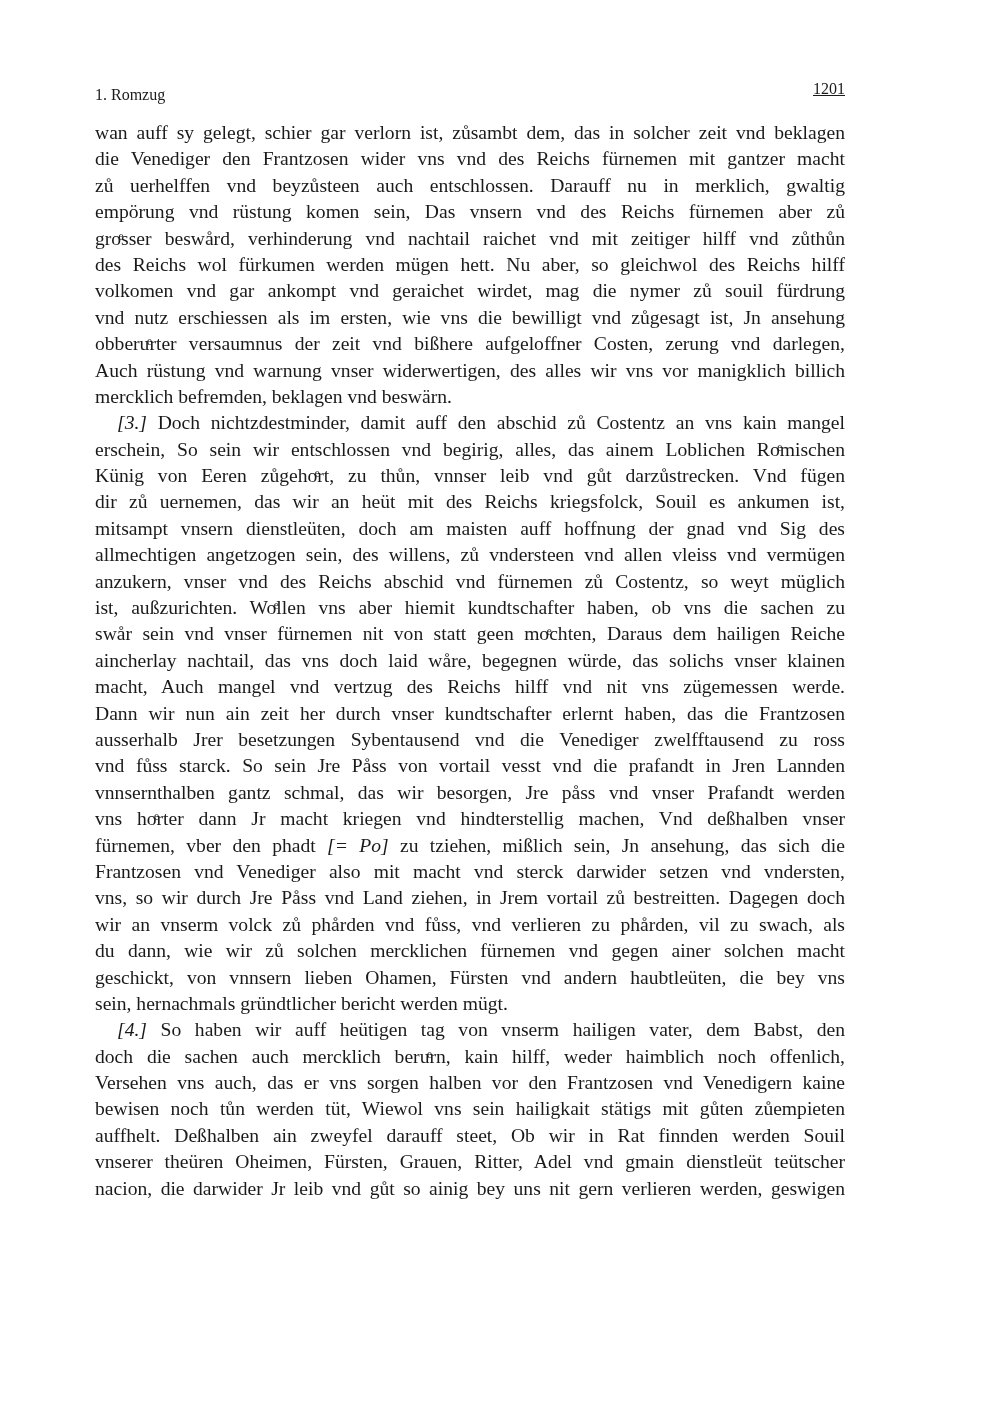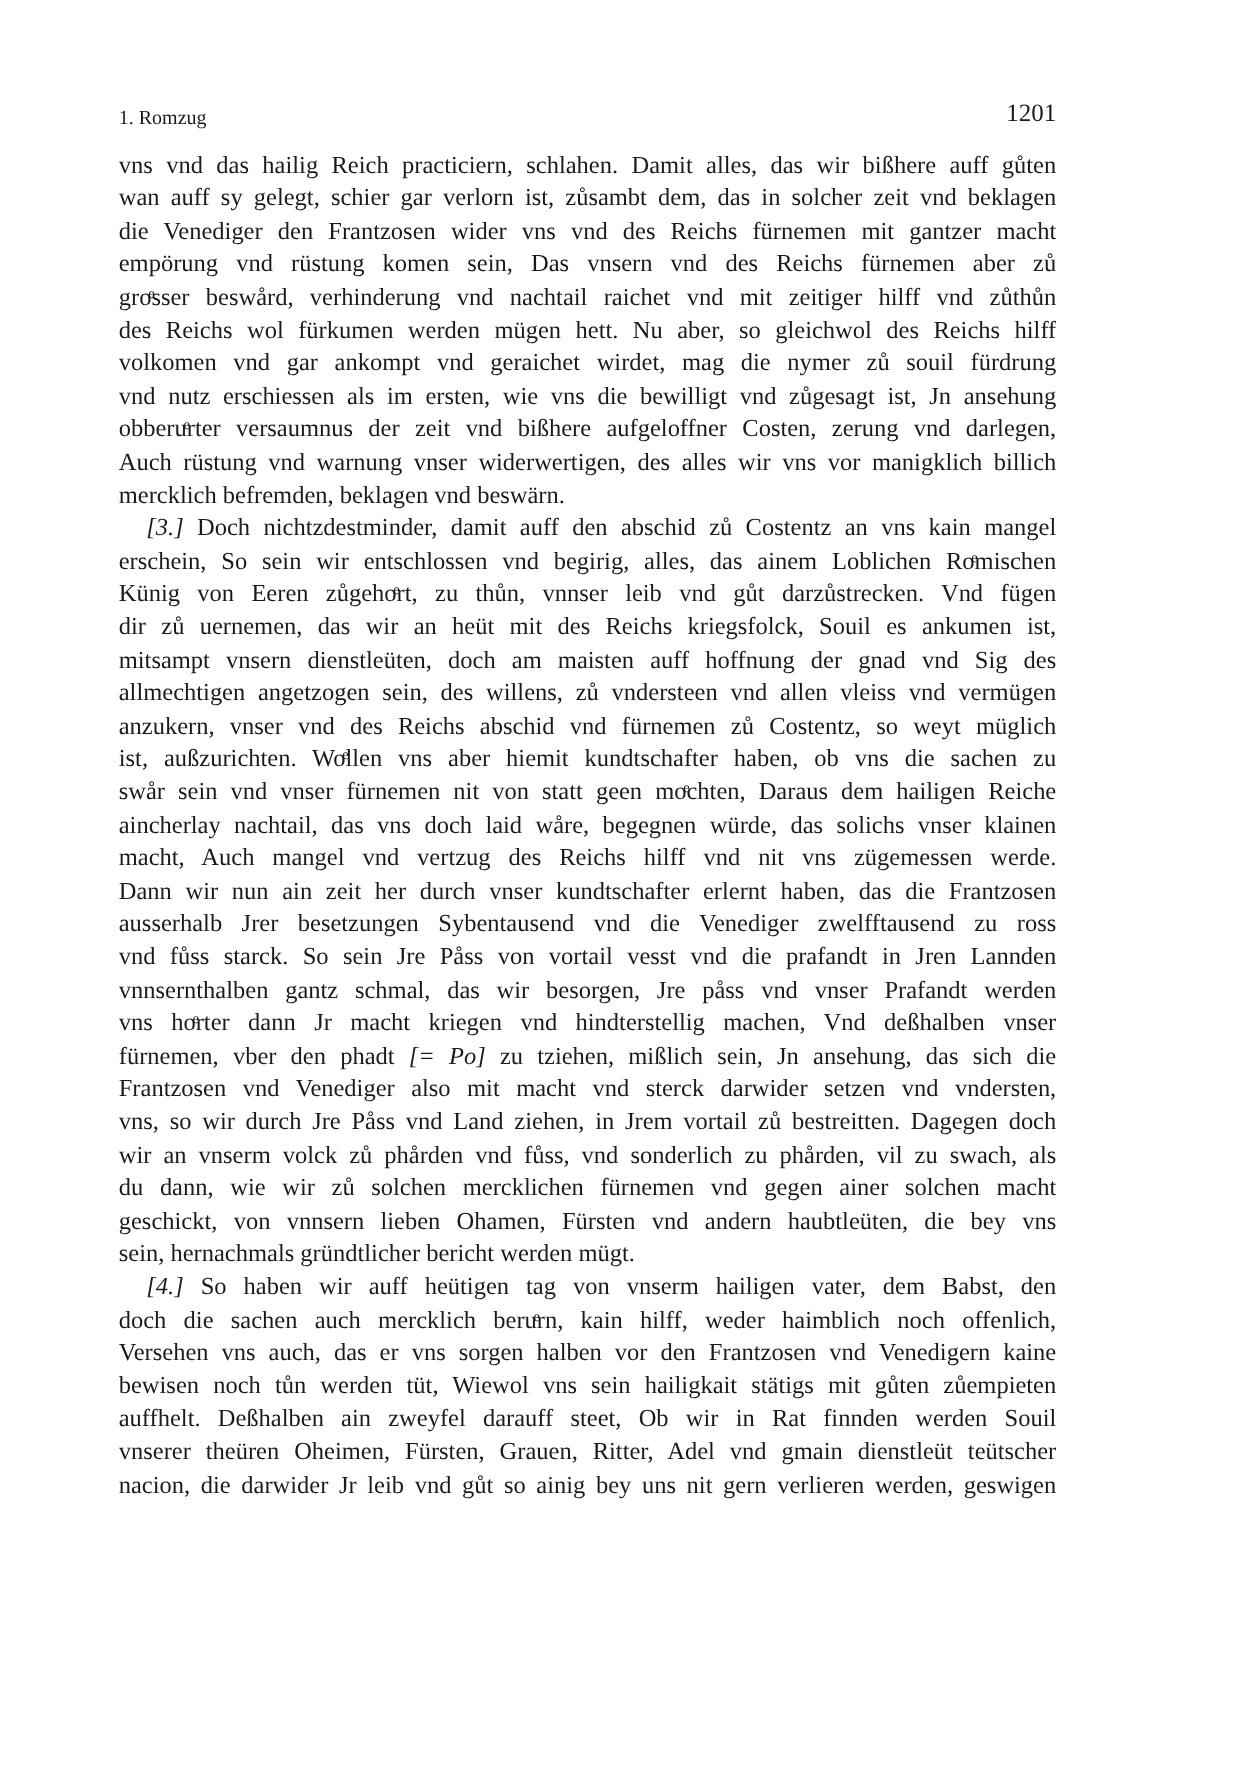--- a/index.html
+++ b/index.html
@@ -1,41 +1,41 @@
 <!DOCTYPE html>
 <html><head>
 <meta charset="utf-8">
 <style>
   html, body { margin:0; padding:0; background:#ffffff; }
   body { width:1004px; height:1418px; position:relative; overflow:hidden;
          font-family:"Liberation Serif", "DejaVu Serif", serif; color:#1a1a1a; }
   .header { position:absolute; top:80px; left:95px; width:750px; height:30px; }
   .running-title { position:absolute; left:0; right:0; text-align:left; top:6px;
                    font-size:16px; }
-  .page-number { position:absolute; right:0; top:0; font-size:20px; }
+  .page-number { position:absolute; right:0; top:0; font-size:16px;text-decoration:underline; }
   .body { position:absolute; top:120px; left:95px; width:750px; }
   .line { height:26.4px; line-height:26.4px; font-size:19.6px; white-space:nowrap;
           text-align:justify; text-align-last:justify; overflow:hidden; }
   .line.last { text-align-last:left; }
   .line.indent { padding-left:22px; }
   .it { font-style:italic; }
 </style>
 </head>
 <body>
 
 <div class="header">
   <div class="running-title">1. Romzug</div>
   <div class="page-number">1201</div>
 </div>
 
 <div class="body" id="body">
     <div>
-      <div class="line"><span>vns vnd das hailig Reich practiciern, schlahen. Damit alles, das wir bißhere auff gůten</span></div>
       <div class="line"><span>wan auff sy gelegt, schier gar verlorn ist, zůsambt dem, das in solcher zeit vnd beklagen</span></div>
       <div class="line"><span>die Venediger den Frantzosen wider vns vnd des Reichs fürnemen mit gantzer macht</span></div>
+      <div class="line"><span>zů uerhelffen vnd beyzůsteen auch entschlossen. Darauff nu in merklich, gwaltig</span></div>
       <div class="line"><span>empörung vnd rüstung komen sein, Das vnsern vnd des Reichs fürnemen aber zů</span></div>
       <div class="line"><span>groͤsser beswård, verhinderung vnd nachtail raichet vnd mit zeitiger hilff vnd zůthůn</span></div>
       <div class="line"><span>des Reichs wol fürkumen werden mügen hett. Nu aber, so gleichwol des Reichs hilff</span></div>
       <div class="line"><span>volkomen vnd gar ankompt vnd geraichet wirdet, mag die nymer zů souil fürdrung</span></div>
       <div class="line"><span>vnd nutz erschiessen als im ersten, wie vns die bewilligt vnd zůgesagt ist, Jn ansehung</span></div>
       <div class="line"><span>obberuͤrter versaumnus der zeit vnd bißhere aufgeloffner Costen, zerung vnd darlegen,</span></div>
       <div class="line"><span>Auch rüstung vnd warnung vnser widerwertigen, des alles wir vns vor manigklich billich</span></div>
       <div class="line last"><span>mercklich befremden, beklagen vnd beswärn.</span></div>
     </div>
     <div>
@@ -51,21 +51,21 @@
       <div class="line"><span>aincherlay nachtail, das vns doch laid wåre, begegnen würde, das solichs vnser klainen</span></div>
       <div class="line"><span>macht, Auch mangel vnd vertzug des Reichs hilff vnd nit vns zügemessen werde.</span></div>
       <div class="line"><span>Dann wir nun ain zeit her durch vnser kundtschafter erlernt haben, das die Frantzosen</span></div>
       <div class="line"><span>ausserhalb Jrer besetzungen Sybentausend vnd die Venediger zwelfftausend zu ross</span></div>
       <div class="line"><span>vnd fůss starck. So sein Jre Påss von vortail vesst vnd die prafandt in Jren Lannden</span></div>
       <div class="line"><span>vnnsernthalben gantz schmal, das wir besorgen, Jre påss vnd vnser Prafandt werden</span></div>
       <div class="line"><span>vns hoͤrter dann Jr macht kriegen vnd hindterstellig machen, Vnd deßhalben vnser</span></div>
       <div class="line"><span>fürnemen, vber den phadt </span><span class="it">[= Po]</span><span> zu tziehen, mißlich sein, Jn ansehung, das sich die</span></div>
       <div class="line"><span>Frantzosen vnd Venediger also mit macht vnd sterck darwider setzen vnd vndersten,</span></div>
       <div class="line"><span>vns, so wir durch Jre Påss vnd Land ziehen, in Jrem vortail zů bestreitten. Dagegen doch</span></div>
-      <div class="line"><span>wir an vnserm volck zů phården vnd fůss, vnd sonderlich zu phården, vil zu swach, als</span></div>
+      <div class="line"><span>wir an vnserm volck zů phården vnd fůss, vnd verlieren zu phården, vil zu swach, als</span></div>
       <div class="line"><span>du dann, wie wir zů solchen mercklichen fürnemen vnd gegen ainer solchen macht</span></div>
       <div class="line"><span>geschickt, von vnnsern lieben Ohamen, Fürsten vnd andern haubtleüten, die bey vns</span></div>
       <div class="line last"><span>sein, hernachmals gründtlicher bericht werden mügt.</span></div>
     </div>
     <div>
       <div class="line indent"><span class="it">[4.]</span> <span>So haben wir auff heütigen tag von vnserm hailigen vater, dem Babst, den</span></div>
       <div class="line"><span>doch die sachen auch mercklich beruͤrn, kain hilff, weder haimblich noch offenlich,</span></div>
       <div class="line"><span>Versehen vns auch, das er vns sorgen halben vor den Frantzosen vnd Venedigern kaine</span></div>
       <div class="line"><span>bewisen noch tůn werden tüt, Wiewol vns sein hailigkait stätigs mit gůten zůempieten</span></div>
       <div class="line"><span>auffhelt. Deßhalben ain zweyfel darauff steet, Ob wir in Rat finnden werden Souil</span></div>

